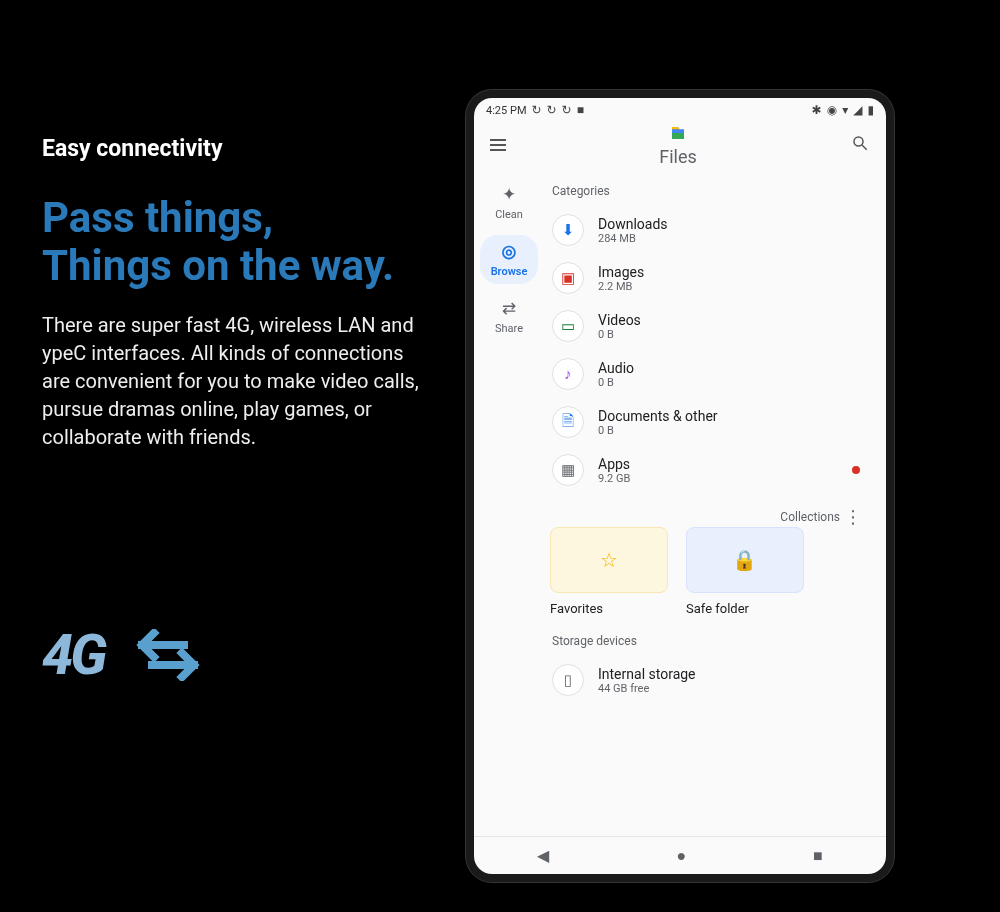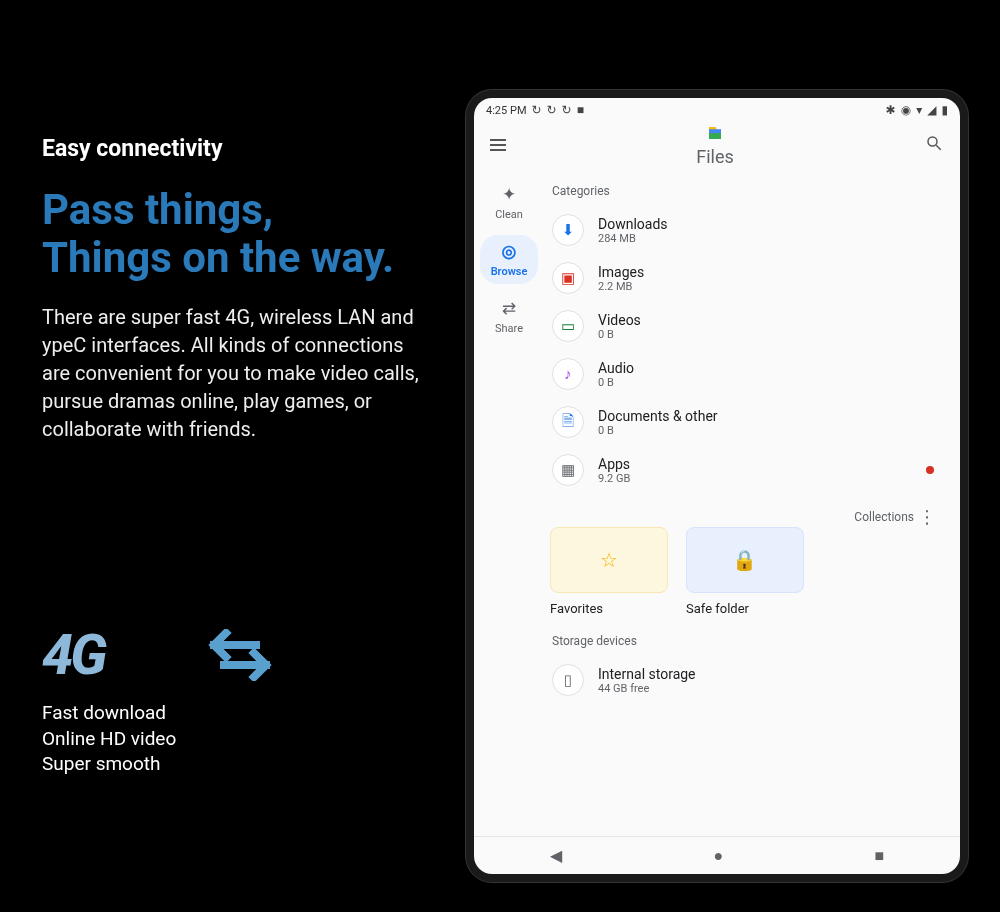--- a/index.html
+++ b/index.html
@@ -9,40 +9,40 @@
     font-family: -apple-system, BlinkMacSystemFont, "Segoe UI", Roboto, sans-serif;
     overflow: hidden;
     position: relative;
   }
   .promo {
     position: absolute;
     left: 42px; top: 135px;
     width: 390px;
     color: #fff;
   }
-  .promo-subtitle { font-size: 23px; font-weight: 700; margin-bottom: 24px; }
+  .promo-subtitle { font-size: 23px; font-weight: 700; margin-bottom: 32px; }
   .promo-headline {
     font-size: 42px; font-weight: 700; line-height: 1.15;
     color: #2a7aba; margin-bottom: 20px;
   }
   .promo-body { font-size: 20px; line-height: 1.4; color: #eee; }
   .features {
     position: absolute; left: 42px; top: 620px;
     display: flex; gap: 32px; color: #fff;
   }
   .feature { display: flex; flex-direction: column; }
   .feature-icon { height: 70px; display: flex; align-items: center; margin-bottom: 10px; }
   .icon-4g { font-size: 56px; font-weight: 800; font-style: italic; color: #8db8da; letter-spacing: -3px; }
   .feature-lines { font-size: 19px; line-height: 1.35; }
 
   
   .tablet {
     position: absolute;
     left: 466px; top: 90px;
-    width: 502px; height: 792px;
+    width: 428px; height: 792px;
     background: #1a1a1a;
     border-radius: 26px;
     box-shadow: 0 0 0 1px #333, 0 0 30px rgba(0,0,0,.8);
     padding: 8px;
   }
   .screen {
     width: 100%; height: 100%;
     background: #fafafa;
     border-radius: 18px;
     overflow: hidden;
@@ -114,25 +114,20 @@
     <div>Things on the way.</div>
   </div>
   <div class="promo-body">There are super fast 4G, wireless LAN and ypeC interfaces. All kinds of connections are convenient for you to make video calls, pursue dramas online, play games, or collaborate with friends.</div>
 </div>
 
 <div class="features">
   <div class="feature">
     <div class="feature-icon">
         <span class="icon-4g">4G</span>
       </div>
-    <div class="feature-lines">
-      <div>Fast download</div>
-      <div>Online HD video</div>
-      <div>Super smooth</div>
-    </div>
   </div>
   <div class="feature">
     <div class="feature-icon">
       <svg width="64" height="52" viewBox="0 0 64 52">
         <path d="M6 16 L48 16 M18 4 L6 16 L18 28" stroke="#5aa0cf" stroke-width="8" fill="none" stroke-linecap="square"></path>
         <path d="M58 36 L16 36 M46 24 L58 36 L46 48" stroke="#5aa0cf" stroke-width="8" fill="none" stroke-linecap="square"></path>
       </svg>
     </div>
   </div>
 </div>

